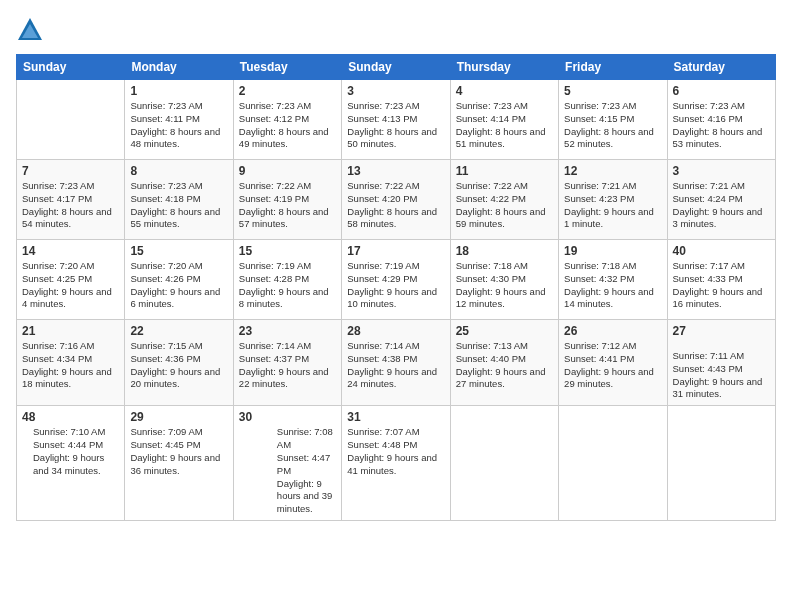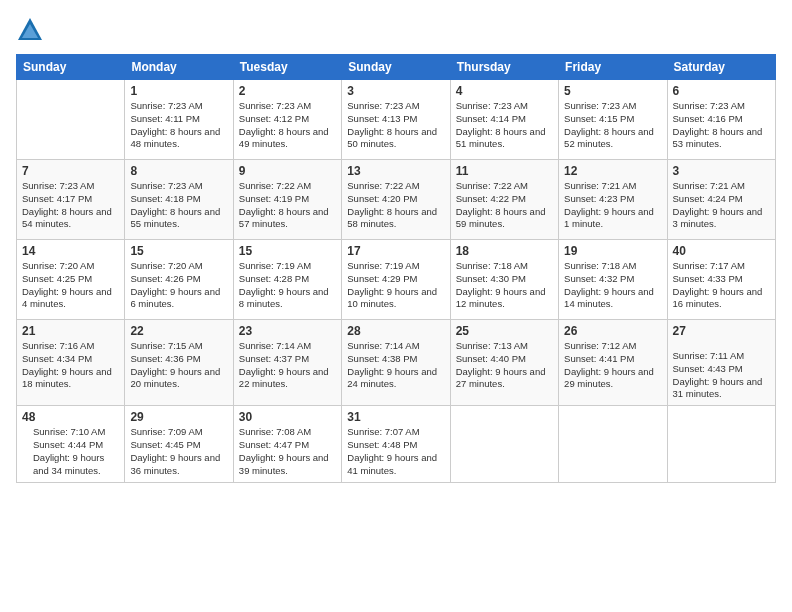--- a/index.html
+++ b/index.html
@@ -313,21 +313,21 @@
 Daylight: 9 hours and 34 minutes.</div>
           </td>
           <td>
             <span class="day-num">29</span>
             <div class="day-info" style="white-space: pre-line;">Sunrise: 7:09 AM
 Sunset: 4:45 PM
 Daylight: 9 hours and 36 minutes.</div>
           </td>
           <td>
             <span class="day-num">30</span>
-            <div class="day-info" style="white-space: pre-line;">Sunrise: 7:08 AM
+            <div class="day-info" style="white-space: pre-line; margin-left: 38px;">Sunrise: 7:08 AM
 Sunset: 4:47 PM
 Daylight: 9 hours and 39 minutes.</div>
           </td>
           <td>
             <span class="day-num">31</span>
             <div class="day-info" style="white-space: pre-line;">Sunrise: 7:07 AM
 Sunset: 4:48 PM
 Daylight: 9 hours and 41 minutes.</div>
           </td>
           <td class="empty-cell"></td>

